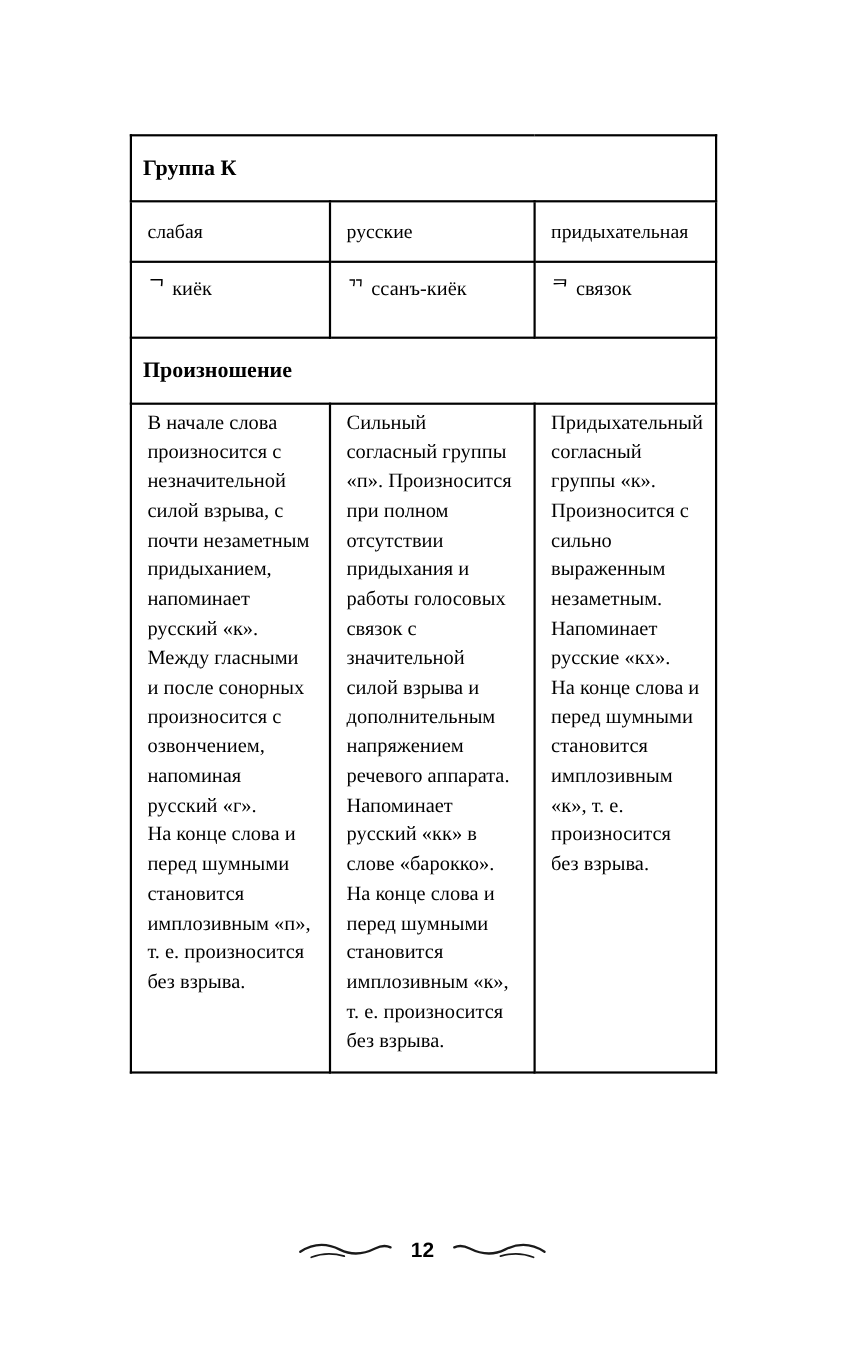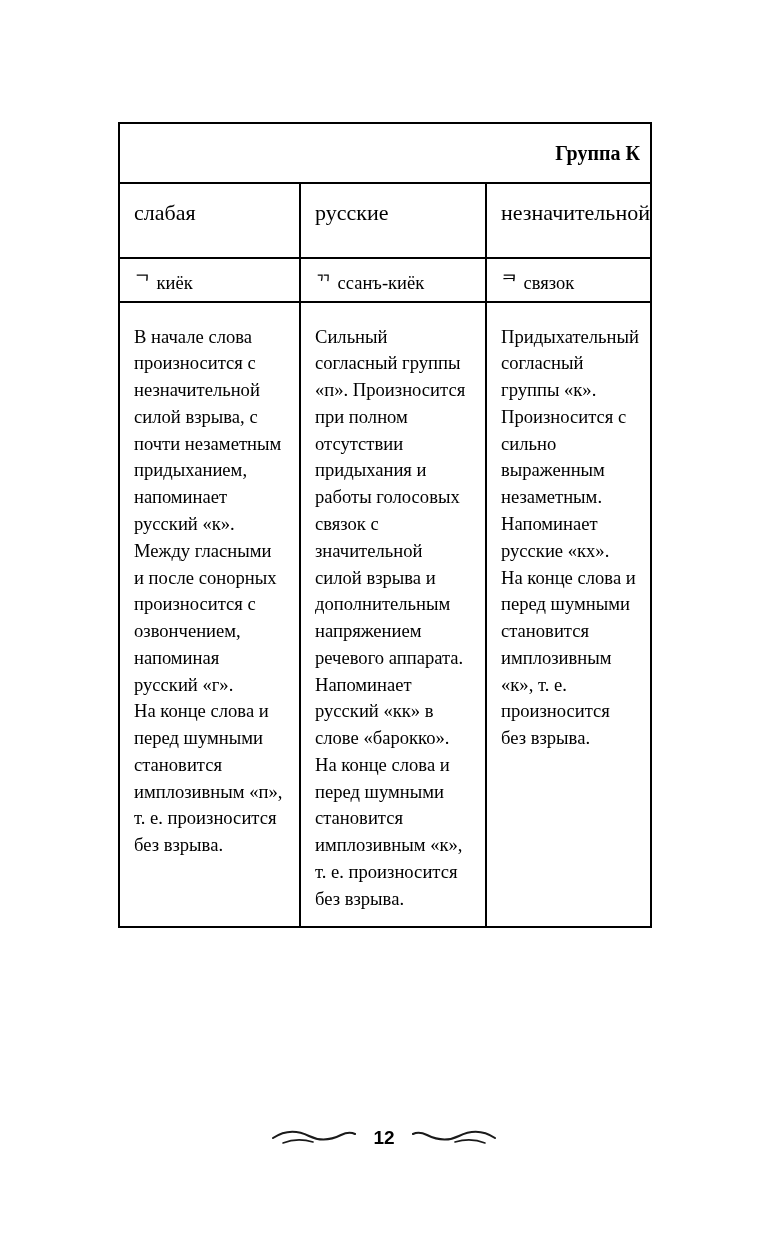--- a/index.html
+++ b/index.html
@@ -36,49 +36,49 @@
   }
   table.ling-table td {
     border: 2px solid #000;
     padding: 0;
     vertical-align: top;
   }
   .cell-pad {
     padding: 13px 14px 14px 14px;
   }
   .banner {
-    text-align: right;
+    text-align: left;
     font-weight: bold;
     font-size: 20px;
     line-height: 1.2;
     padding: 17px 10px 17px 10px;
   }
   .row-label .cell-pad {
-    font-size: 22px;
+    font-size: 18px;
     line-height: 1.25;
-    padding: 15px 14px 30px 14px;
+    padding: 15px 14px 15px 14px;
   }
   .row-sample .cell-pad {
     font-size: 18.5px;
     line-height: 1.25;
-    padding: 13px 14px 6px 14px;
+    padding: 13px 14px 31px 14px;
     white-space: nowrap;
   }
   .hangul {
     font-family: "DejaVu Sans", sans-serif;
     font-size: 18px;
     letter-spacing: 0;
     margin-right: 6px;
     position: relative;
     top: -1px;
   }
   .desc .cell-pad {
     font-size: 18.6px;
     line-height: 1.44;
-    padding: 21px 13px 14px 14px;
+    padding: 4px 13px 14px 14px;
     text-align: left;
     hyphens: manual;
   }
   .desc p {
     margin: 0;
   }
   .col1 { width: 181px; }
   .col2 { width: 186px; }
   .col3 { width: 165px; }
 
@@ -125,38 +125,43 @@
           </td>
         </tr>
         <tr class="row-label">
           <td>
             <div class="cell-pad">слабая</div>
           </td>
           <td>
             <div class="cell-pad">русские</div>
           </td>
           <td>
-            <div class="cell-pad">незначительной</div>
+            <div class="cell-pad">придыхательная</div>
           </td>
         </tr>
         <tr class="row-sample">
           <td>
             <div class="cell-pad">
               <span class="hangul">ᄀ</span><span>киёк</span>
             </div>
           </td>
           <td>
             <div class="cell-pad">
               <span class="hangul">ᄁ</span><span>ссанъ-киёк</span>
             </div>
           </td>
           <td>
             <div class="cell-pad">
               <span class="hangul">ᄏ</span><span>связок</span>
             </div>
+          </td>
+        </tr>
+        <tr>
+          <td colspan="3">
+            <div class="banner">Произношение</div>
           </td>
         </tr>
         <tr class="desc">
           <td>
             <div class="cell-pad">
                 <p>В начале слова произносится с незначительной силой взрыва, с почти незаметным придыханием, напоминает русский «к». Между гласными и после сонорных произносится с озвончением, напоминая русский «г».</p>
                 <p>На конце слова и перед шумными становится имплозивным «п», т. е. произносится без взрыва.</p>
               </div>
           </td>
           <td>

